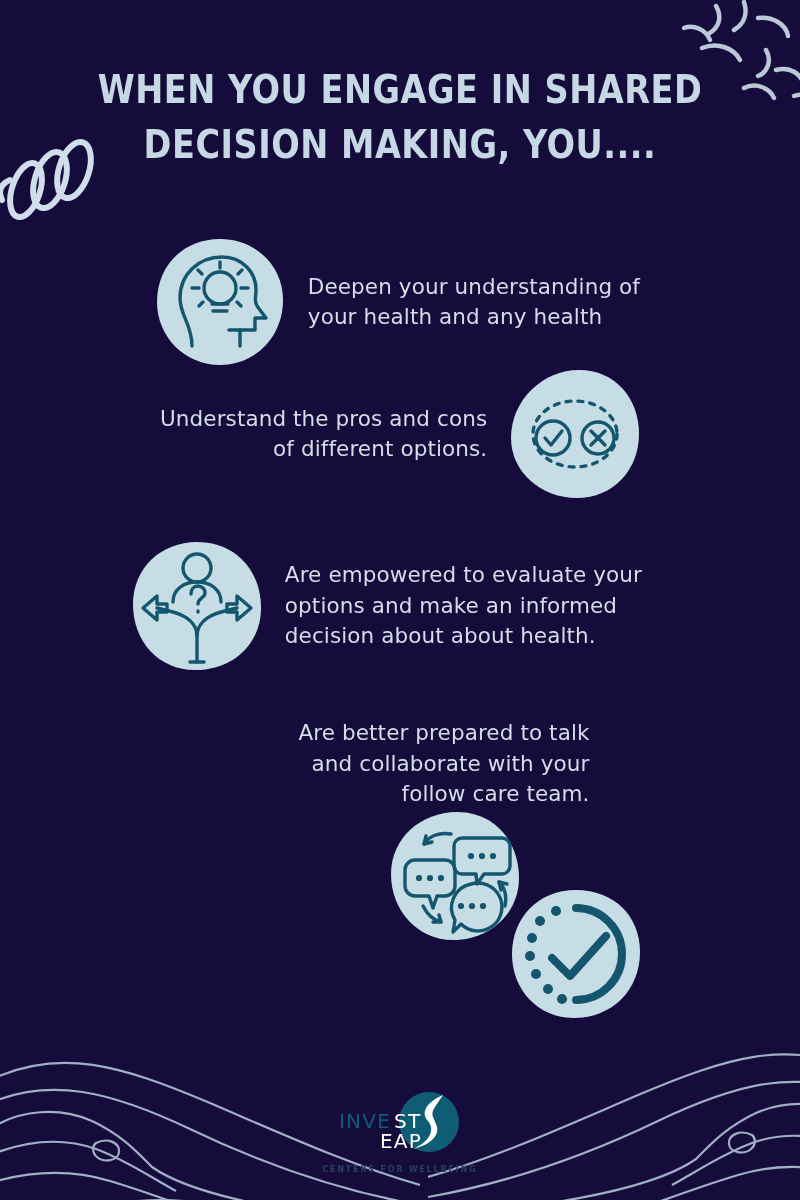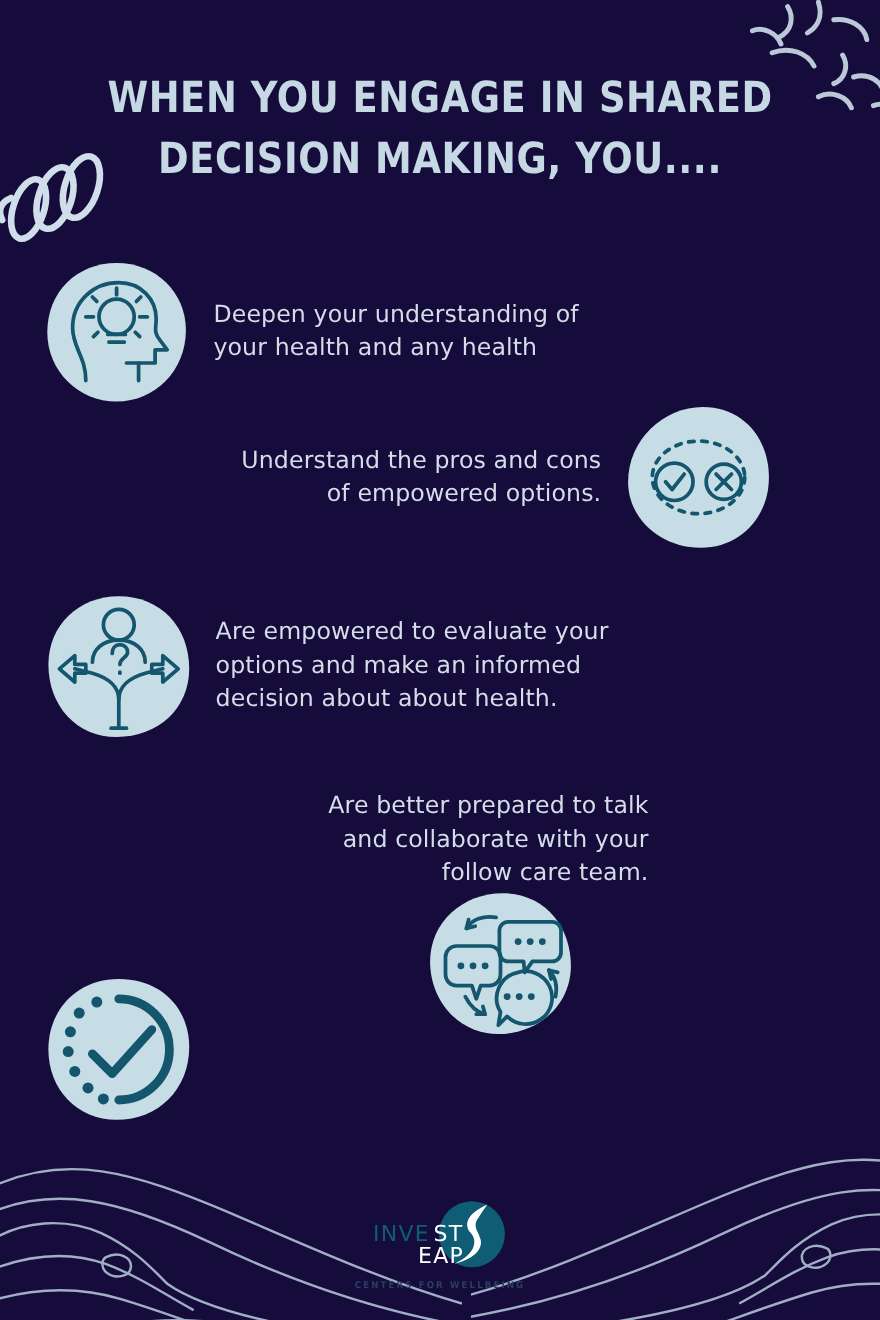--- a/index.html
+++ b/index.html
@@ -48,21 +48,21 @@
     text-transform: uppercase;
   }
 
   
   .row {
     position: absolute;
     display: flex;
     align-items: center;
     width: 800px;
   }
-  .row.left-icon  { justify-content: flex-start; }
+  .row.left-icon  { justify-content: flex-end; }
   .row.right-icon { justify-content: flex-end; }
 
   .icon-badge {
     width: 132px;
     height: 132px;
     flex: 0 0 132px;
     position: relative;
   }
   .icon-badge svg { display: block; width: 132px; height: 132px; }
 
@@ -71,21 +71,21 @@
     font-family: "DejaVu Sans", sans-serif;
     font-size: 21.5px;
     line-height: 30.5px;
     letter-spacing: 0.1px;
   }
   .row.left-icon .row-text  { text-align: left;  margin-left: 22px; max-width: 360px; }
   .row.right-icon .row-text { text-align: right; margin-right: 22px; max-width: 360px; }
 
   
   #row-1 { top: 236px; left: 40px;  width: 600px; }
-  #row-2 { top: 368px; left: 160px; width: 600px; justify-content: center; }
+  #row-2 { top: 368px; left: 160px; width: 600px; justify-content: flex-start; }
   #row-3 { top: 540px; left: 42px;  width: 600px; }
   #row-4 { top: 718px; left: 150px; width: 610px; justify-content: flex-end; flex-direction: column; }
   #row-5 { top: 888px; left: 42px;  width: 600px; }
 
   
   #logo {
     position: absolute;
     left: 0;
     bottom: 26px;
     width: 800px;
@@ -179,21 +179,21 @@
     </div>
     <div class="row-text">
       <div>Deepen your understanding of</div>
       <div>your health and any health</div>
     </div>
   </div>
 
   <div class="row right-icon" id="row-2">
     <div class="row-text">
       <div>Understand the pros and cons</div>
-      <div>of empowered options.</div>
+      <div>of different options.</div>
     </div>
     <div class="icon-badge">
       <svg viewBox="0 0 132 132">
         <path d="M70 2 C106 2 130 30 130 66 C130 102 104 130 68 130 C32 130 2 104 2 70 C2 32 34 2 70 2 Z" fill="#c7dde6"></path>
         <ellipse cx="66" cy="66" rx="42" ry="33" fill="none" stroke="#14566e" stroke-width="3.4" stroke-linecap="round" stroke-dasharray="5 7"></ellipse>
         <g fill="none" stroke="#14566e" stroke-width="3.4" stroke-linecap="round" stroke-linejoin="round">
           <circle cx="44" cy="70" r="17"></circle>
           <path d="M36 70 L42 77 L53 63"></path>
           <circle cx="89" cy="70" r="16"></circle>
           <path d="M82 63 L96 77 M96 63 L82 77"></path>

